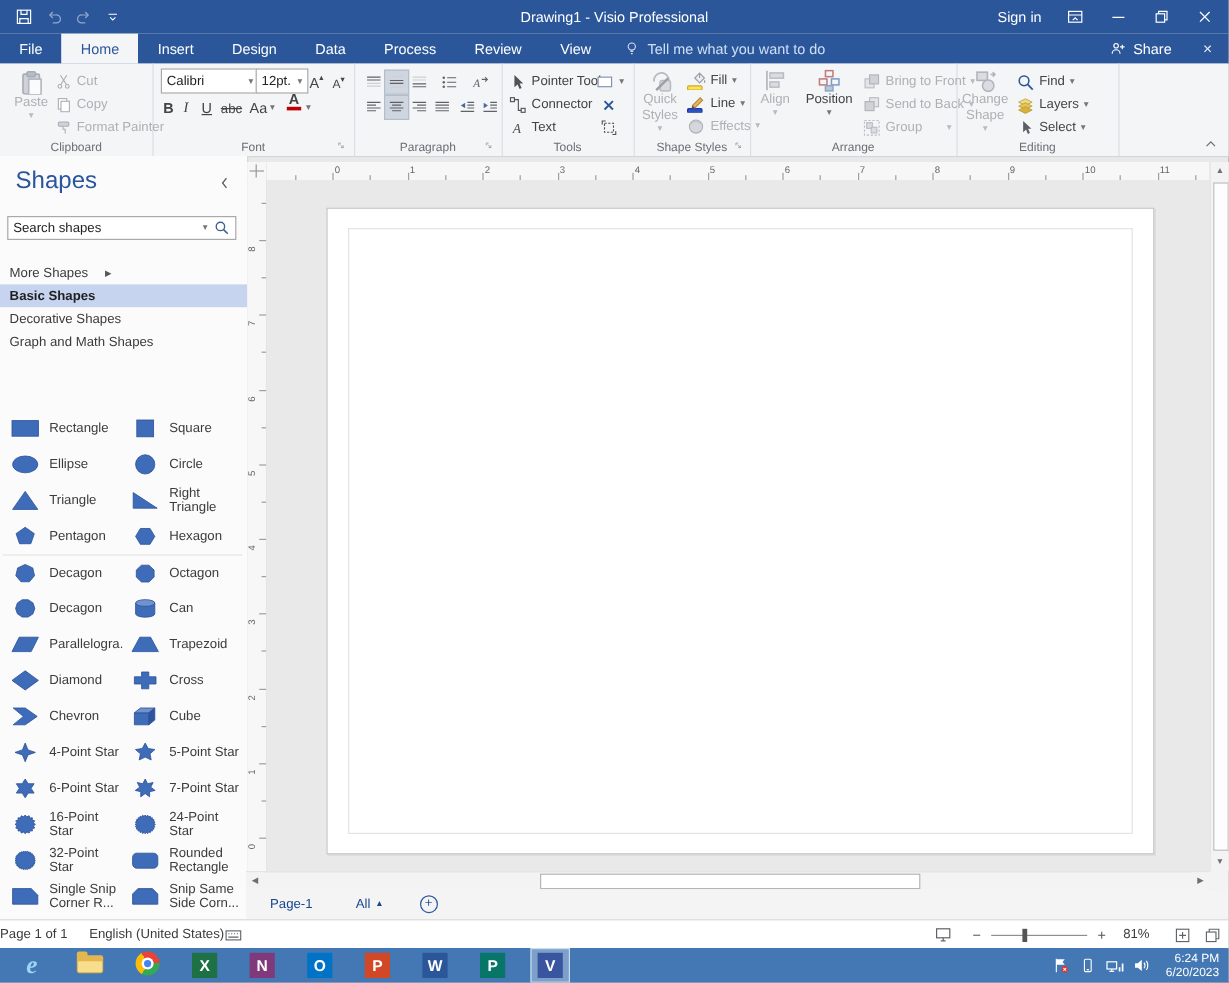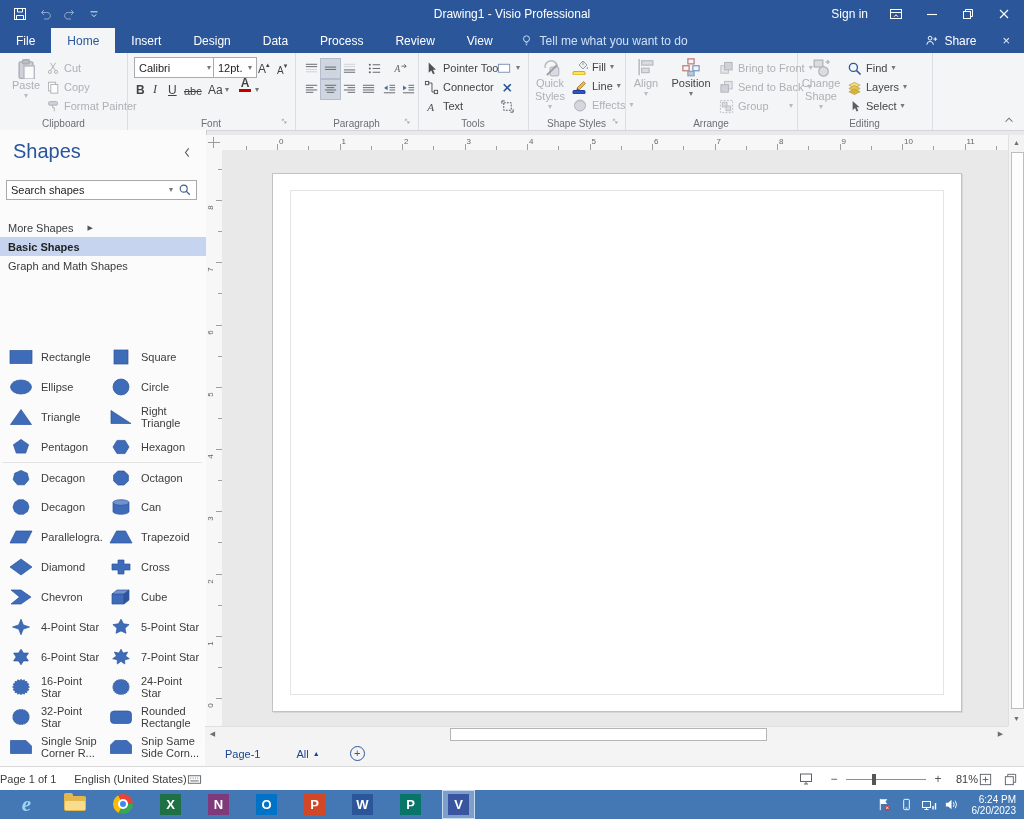--- a/index.html
+++ b/index.html
@@ -92,21 +92,21 @@
 
   
   .statusbar{position:absolute;left:0;top:766px;width:100%;height:24px;background:#fff;border-top:1px solid #d9d9d9;
              display:flex;align-items:center;font-size:11px;color:#3c3c3c;}
   .sb-left{display:flex;align-items:center;gap:0;}
   .sb-item{}
   .sb-right{margin-left:auto;display:flex;align-items:center;margin-right:4px;}
   .zoom-track{width:80px;height:1px;background:#8f8f8f;position:relative;margin:0 6px;}
   .zoom-thumb{position:absolute;left:26px;top:-5px;width:4px;height:11px;background:#555;}
   .zoom-sign{font-size:12px;color:#555;width:12px;text-align:center;}
-  .zoom-pct{width:34px;text-align:right;margin-right:0;}
+  .zoom-pct{width:34px;text-align:right;margin-right:20px;}
 
   
   .taskbar{position:absolute;left:0;top:790px;width:100%;height:29px;background:#4478b4;display:flex;align-items:center;}
   .tb-items{display:flex;align-items:center;height:100%;}
   .tb-item{width:33px;height:29px;display:flex;align-items:center;justify-content:center;margin-left:15px;box-sizing:border-box;}
   .tb-item:first-child{margin-left:10px;}
   .tb-item.active{background:rgba(255,255,255,.3);border:1px solid rgba(220,235,250,.8);}
   .tile{width:21px;height:21px;display:flex;align-items:center;justify-content:center;color:#fff;font-weight:bold;font-size:13px;font-family:"Liberation Sans",sans-serif;}
   .ie-e{font:italic bold 21px "Liberation Serif",serif;color:#9bd7f5;}
   .folder{position:relative;width:22px;height:15px;background:#e3b74e;border-radius:2px;display:inline-block;}
@@ -609,20 +609,24 @@
           </svg></i>
     </div>
     <div class="cats">
 
     <div class="cat">
         <span>More Shapes</span>
         <span class="cat-arrow hide-empty">▶</span>
       </div>
         <div class="cat active">
         <span>Basic Shapes</span>
+
+      </div>
+        <div class="cat">
+        <span>Decorative Shapes</span>
 
       </div>
         <div class="cat">
         <span>Graph and Math Shapes</span>
 
       </div>
       </div>
     <div class="shape-grid">
 
     <div class="shape-item">

